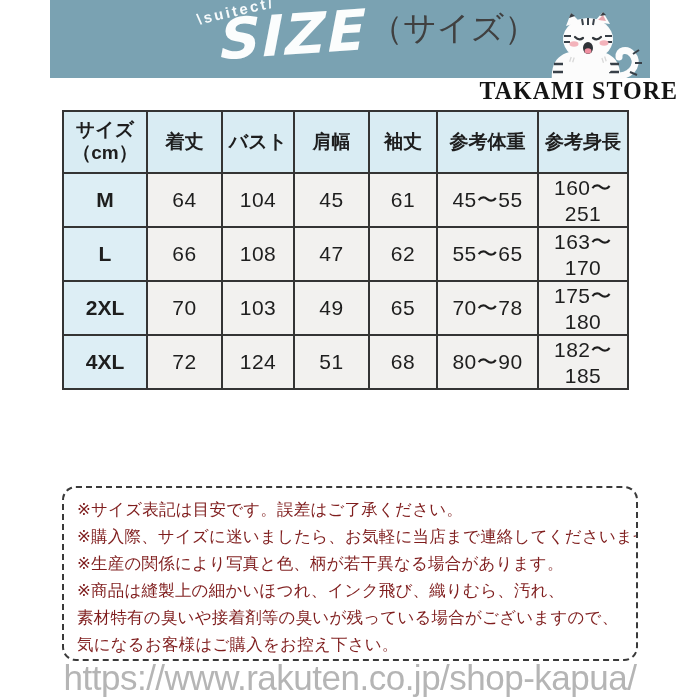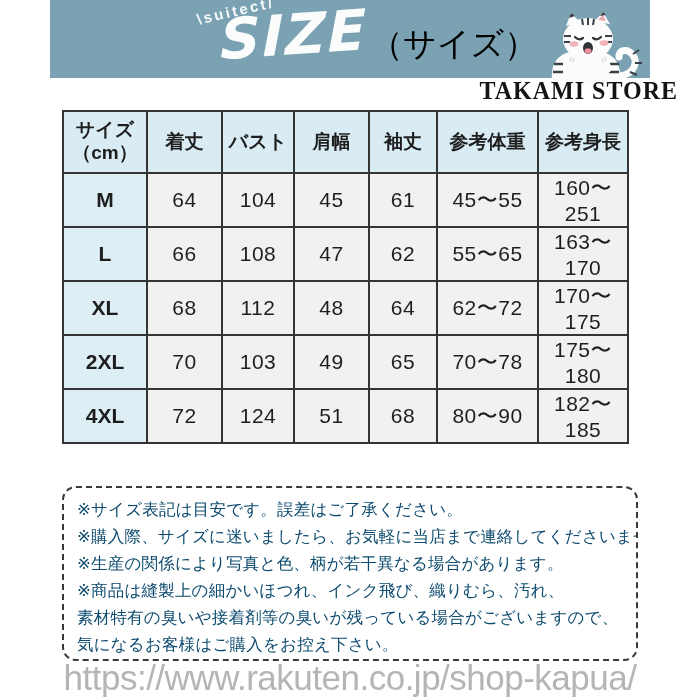--- a/index.html
+++ b/index.html
@@ -20,22 +20,22 @@
     color:#f7fbfc;font-size:15px;font-weight:bold;letter-spacing:2.5px;
     transform:rotate(-13deg);white-space:nowrap;
   }
   .banner-title{
     position:absolute;left:170px;top:2px;
     color:#fbfdfd;font-size:56px;font-weight:bold;font-style:italic;
     font-family:"DejaVu Sans",sans-serif;
     transform:rotate(-4deg) skewX(-4deg);letter-spacing:2px;white-space:nowrap;
   }
   .banner-suffix{
-    position:absolute;left:320px;top:22px;
-    color:#000000;font-size:33px;font-weight:500;white-space:nowrap;
+    position:absolute;left:320px;top:6px;
+    color:#404040;font-size:33px;font-weight:500;white-space:nowrap;
   }
   .cat{position:absolute;left:534px;top:12px;width:108px;height:70px;z-index:3;}
   .store-name{
     position:absolute;left:430px;top:78px;width:248px;text-align:right;
     font-family:"Liberation Serif","DejaVu Serif",serif;
     font-weight:bold;font-size:24px;letter-spacing:1px;color:#141414;
     transform:scaleY(1.05);white-space:nowrap;
   }
 
   
@@ -60,21 +60,21 @@
     letter-spacing:0.5px;
   }
 
   
   .notes-box{
     position:absolute;left:62px;top:486px;width:576px;height:175px;
     box-sizing:border-box;border:2px dashed #3a3a3a;border-radius:14px;
     padding:8px 13px 4px 13px;overflow:hidden;background:#ffffff;
   }
   .note-line{
-    font-size:16.5px;line-height:27px;color:#0c4a6e;white-space:nowrap;
+    font-size:16.5px;line-height:27px;color:#7f1d1d;white-space:nowrap;
     letter-spacing:0.2px;
   }
 
   
   .footer-url{
     position:absolute;left:0;top:658px;width:700px;text-align:center;
     font-size:35px;letter-spacing:-0.5px;color:#b5b5b5;
     font-family:"Liberation Sans","DejaVu Sans",sans-serif;white-space:nowrap;
   }
 </style>
@@ -154,29 +154,20 @@
       <tr>
         <th>L</th>
         <td>66</td>
         <td>108</td>
         <td>47</td>
         <td>62</td>
         <td>55〜65</td>
         <td>163〜170</td>
       </tr>
       <tr>
-        <th>XL</th>
-        <td>68</td>
-        <td>112</td>
-        <td>48</td>
-        <td>64</td>
-        <td>62〜72</td>
-        <td>170〜175</td>
-      </tr>
-      <tr>
         <th>2XL</th>
         <td>70</td>
         <td>103</td>
         <td>49</td>
         <td>65</td>
         <td>70〜78</td>
         <td>175〜180</td>
       </tr>
       <tr>
         <th>4XL</th>

